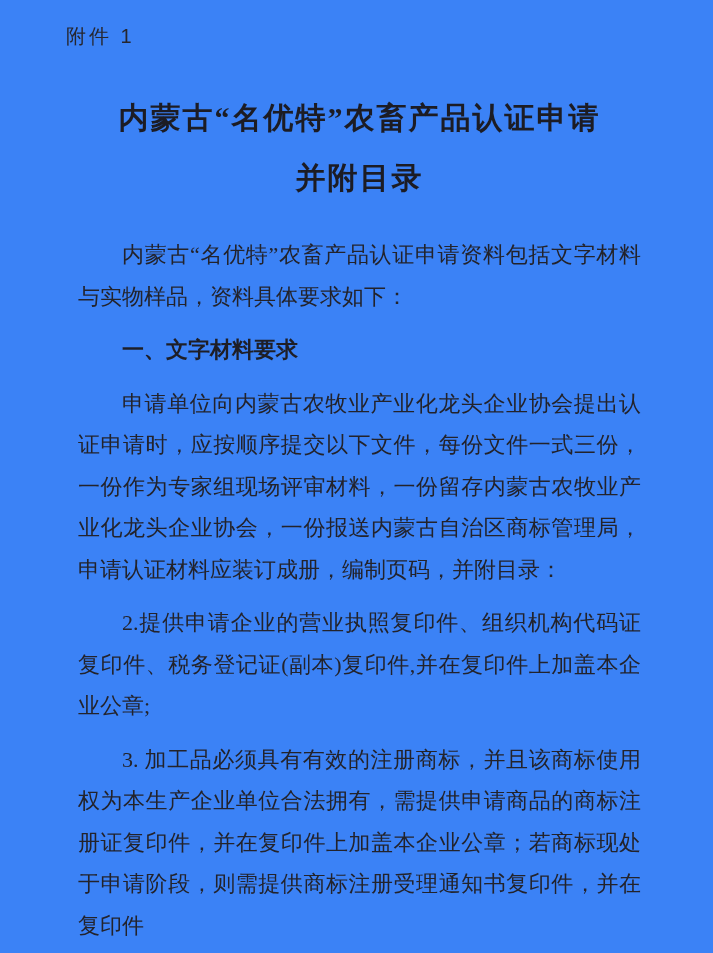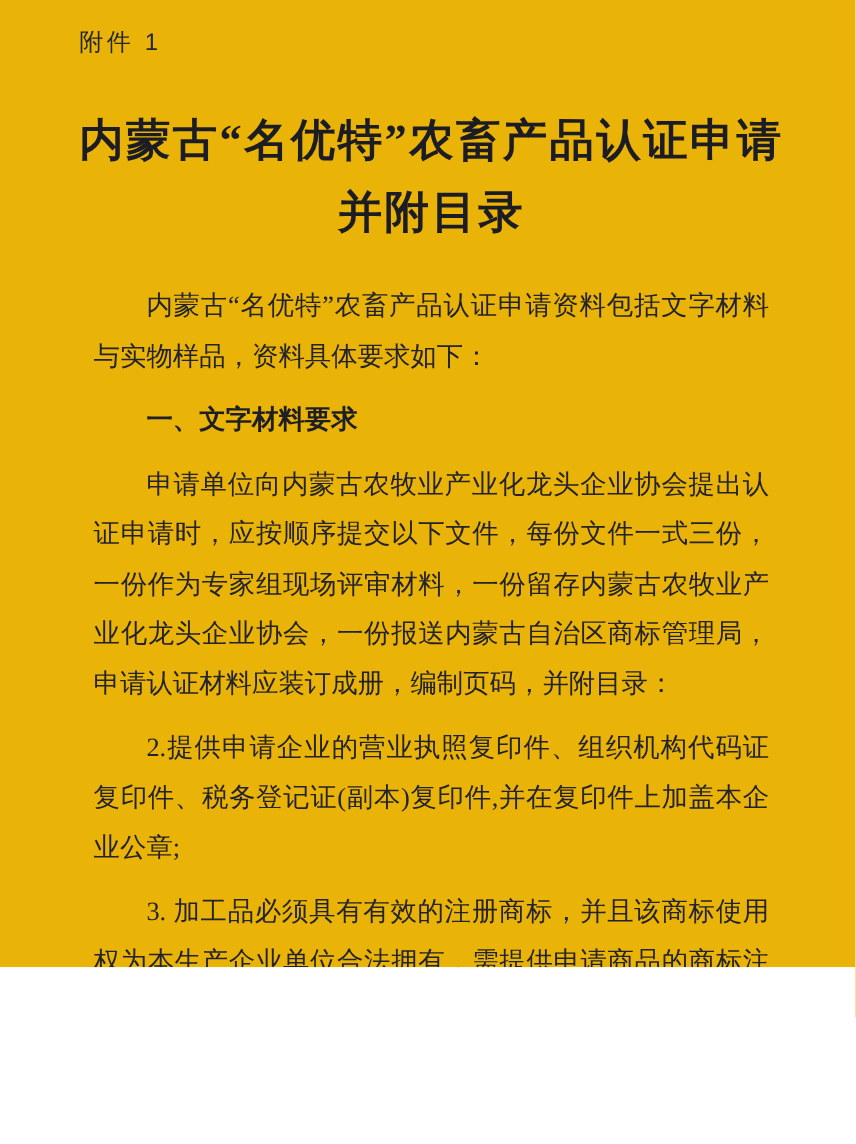--- a/index.html
+++ b/index.html
@@ -3,39 +3,39 @@
 <meta charset="utf-8">
 <style>
   html, body {
     margin: 0;
     padding: 0;
     background: #ffffff;
   }
   .page {
     position: relative;
     width: 713px;
-    height: 806px;
-    background: #eab308;
+    height: 953px;
+    background: #3b82f6;
     box-sizing: border-box;
     padding: 22px 60px 0 66px;
     overflow: hidden;
     font-family: "Liberation Serif", "DejaVu Serif", serif;
     color: #23232b;
   }
   .attachment-label {
     font-family: "Liberation Sans", "DejaVu Sans", sans-serif;
     font-size: 20px;
     line-height: 28px;
     letter-spacing: 3px;
     color: #26262e;
   }
   .doc-title {
     margin: 38px 0 0 0;
     text-align: center;
-    font-size: 37px;
+    font-size: 30px;
     line-height: 60px;
     font-weight: bold;
     letter-spacing: 2px;
     color: #1c1c24;
   }
   .doc-title .title-line {
     display: block;
   }
   .doc-body {
     margin-top: 26px;

